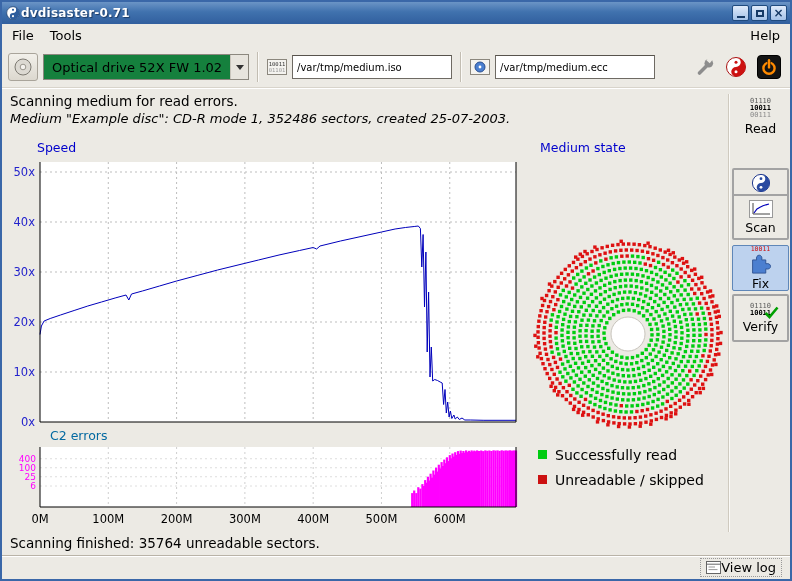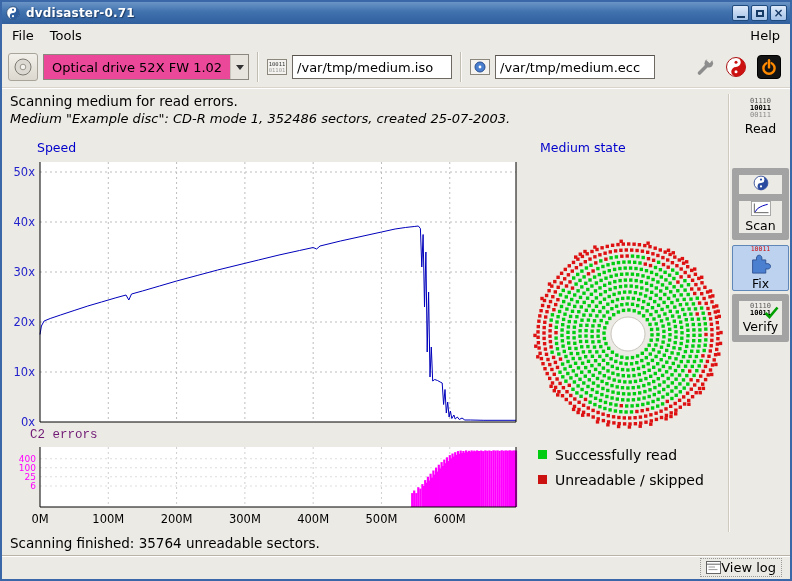--- a/index.html
+++ b/index.html
@@ -2,73 +2,73 @@
 <html><head>
 <meta charset="utf-8">
 <style>
   html,body{margin:0;padding:0;background:#555;}
   #window{
     position:relative;width:792px;height:581px;box-sizing:border-box;
     background:#eceae4;border:2px solid #3a67a8;overflow:hidden;
     font-family:"DejaVu Sans","Liberation Sans",sans-serif;color:#000;
   }
   
-  .titlebar{height:22px;display:flex;align-items:center;gap:5px;padding:0 3px;
+  .titlebar{height:22px;display:flex;align-items:center;padding:0 3px;
     background:linear-gradient(180deg,#6b94c6 0%,#4072ae 45%,#315f9e 100%);}
   .t-title{flex:1;color:#fff;font-weight:bold;font-size:12px;letter-spacing:.2px;
     text-shadow:1px 1px 1px #1c3a63;}
   .t-btns{display:flex;gap:2px;}
   .tbtn{width:17px;height:16px;border:1px solid #1f4a7e;border-radius:2px;box-sizing:border-box;
     background:linear-gradient(180deg,#dfeafa,#a4c2e8);display:flex;align-items:center;justify-content:center;}
   .glyph-min{width:8px;height:2px;background:#163a66;margin-top:7px;}
   .glyph-max{width:8px;height:7px;border:2px solid #163a66;box-sizing:border-box;}
   .glyph-close{color:#163a66;font-size:12px;font-weight:bold;line-height:12px;}
   
   .menubar{height:23px;display:flex;align-items:center;font-size:13px;padding:0 2px;}
   .menu-item{padding:2px 8px;}
   .menu-item.help{margin-left:auto;}
   
   .toolbar{height:40px;display:flex;align-items:center;gap:5px;padding:0 6px;
     border-bottom:1px solid #d8d4cb;box-shadow:0 1px 0 #fff;}
   .tool-round{width:30px;height:28px;border:1px solid #a9a49a;border-radius:3px;
     background:linear-gradient(180deg,#f2f0ea,#dcd8cf);display:flex;align-items:center;justify-content:center;padding:0;}
-  .combo{height:24px;display:flex;align-items:center;border:1px solid #8c887f;background:#ec4899;
+  .combo{height:24px;display:flex;align-items:center;border:1px solid #8c887f;background:#15803d;
     font-size:13px;}
   .combo-text{padding:0 8px;white-space:nowrap;}
   .combo-arrow{width:17px;align-self:stretch;border-left:1px solid #c9c5bc;background:#e8e5de;
     display:flex;align-items:center;justify-content:center;}
   .combo-arrow::after{content:"";width:0;height:0;border:4px solid transparent;border-top:5px solid #333;margin-top:4px;}
   .tsep{width:0;height:30px;border-left:1px solid #c2bdb2;border-right:1px solid #fbfaf7;margin:0 3px;}
   .file-icon{display:inline-flex;}
   .entry{width:150px;height:22px;box-sizing:content-box;border:1px solid #6e6a63;border-top-color:#57534c;
-    background:#fff;font-family:inherit;font-size:13px;padding:0 4px;color:#000;}
+    background:#fff;font-family:inherit;font-size:10px;padding:0 4px;color:#000;}
   .tool-right{margin-left:auto;display:flex;align-items:center;gap:8px;padding-right:2px;}
   .flatbtn{border:none;background:transparent;padding:1px;display:flex;align-items:center;justify-content:center;}
   
   .statusmsg{margin:5px 0 0 8px;line-height:17px;}
   .statusmsg .l1{font-size:13.5px;}
   .statusmsg .l2{font-size:13px;font-style:italic;}
   
   .chart-label{position:absolute;font-size:12.5px;}
   .speed-label{left:35px;top:138px;color:#0000cc;}
-  .c2-label{left:28px;top:426px;color:#701a75;font-family:Liberation Mono, monospace;}
+  .c2-label{left:48px;top:426px;color:#0369a1;}
   .medium-label{left:538px;top:138px;color:#0000cc;}
   #charts-svg{position:absolute;left:0;top:135px;}
   #disc-svg{position:absolute;left:530px;top:236px;}
   
   .legend{position:absolute;left:536px;top:440px;}
   .lrow{display:flex;align-items:center;gap:8px;height:25px;font-size:14px;}
   .lsq{width:9px;height:9px;}
   
   .side-sep{position:absolute;left:726px;top:92px;height:438px;width:0;
     border-left:1px solid #cfcabf;border-right:1px solid #fbfaf7;}
   .side-btn{position:absolute;left:730px;width:57px;box-sizing:border-box;
     display:flex;flex-direction:column;align-items:center;justify-content:center;gap:2px;
     font-family:inherit;font-size:12.5px;color:#000;background:#eceae4;
-    border:7px solid #a3a3a3;border-radius:2px;padding:0;}
+    border:2px solid #a3a3a3;border-radius:2px;padding:0;}
   .side-btn.flat{background:transparent;border-color:transparent;}
   .side-btn.active{background:#bdd2ee;border:1px solid #5f87b8;}
   .bin-icon{display:flex;flex-direction:column;align-items:center;
     font-family:"DejaVu Sans Mono","Liberation Mono",monospace;font-size:7px;line-height:7px;}
   .bin-icon .b1{color:#5a5a5a;} .bin-icon .b2{color:#000;font-weight:bold;} .bin-icon .b3{color:#8a8a8a;}
   .fix-icon{display:flex;flex-direction:column;align-items:center;line-height:6px;}
   .fix-digits{font-family:"DejaVu Sans Mono","Liberation Mono",monospace;font-size:6.5px;color:#cc1111;}
   .verify-icon{position:relative;display:flex;flex-direction:column;align-items:center;
     font-family:"DejaVu Sans Mono","Liberation Mono",monospace;font-size:7px;line-height:7px;}
   .verify-icon .chk{position:absolute;right:-8px;top:3px;}

